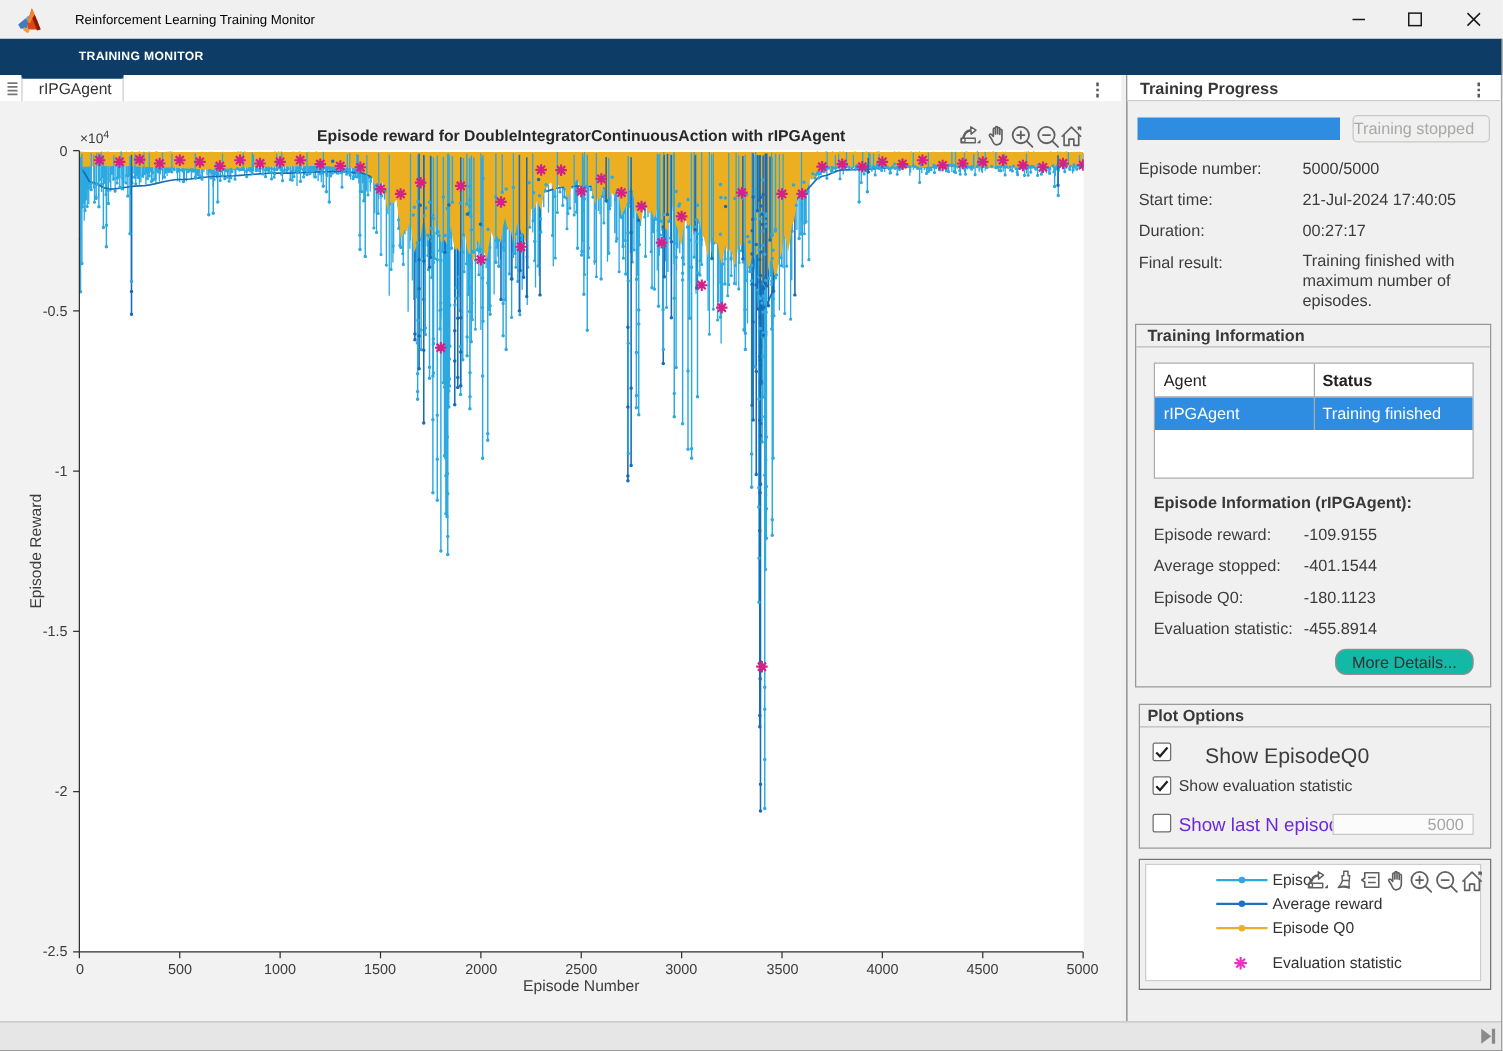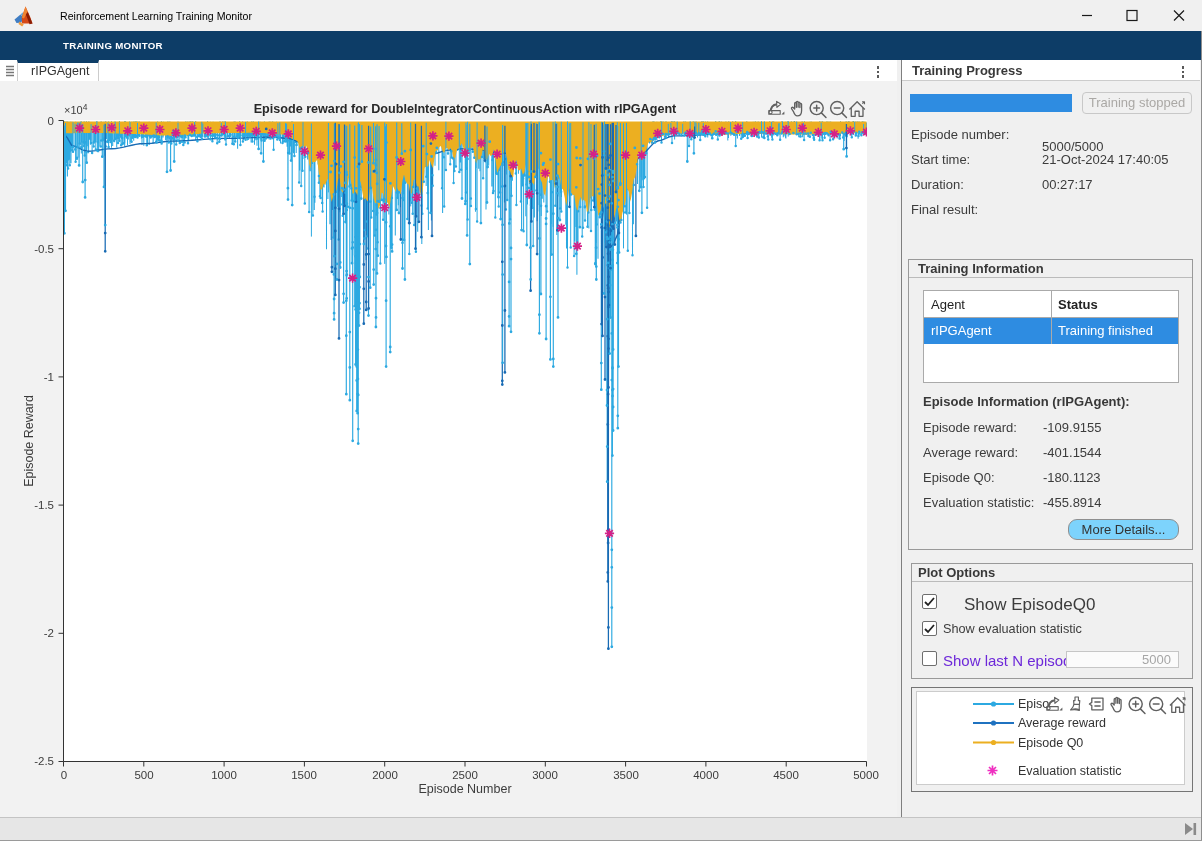--- a/index.html
+++ b/index.html
@@ -22,36 +22,36 @@
 #fig { left:0; top:81px; width:897px; height:736px; background:#f2f2f2; }
 #plotbg { left:64px; top:120px; width:803px; height:641px; background:#fff; }
 
 #divider { left:901px; top:60px; width:1px; height:757px; background:#7f7f7f; }
 #rpanel { left:902px; top:60px; width:294px; height:757px; background:#f0f0f0; }
 #phead { left:902px; top:60px; width:298px; height:21px; background:#fff; border-bottom:1px solid #ccc; }
 #pheadtxt { left:912px; top:63px; font-size:13px; color:#383838;font-weight:bold; }
 .vdots { width:2.4px; height:2.4px; background:#595959; margin:2.2px auto; }
 #pbar { left:910px; top:94px; width:162px; height:18px; background:#2e8ce1; }
 #btn-stop { left:1082px; top:92px; width:110px; height:22px; border:1px solid #c8c8c8;
-  border-radius:4px; color:#aaa8a5; font-size:13px; text-align:center; line-height:20px; }
+  border-radius:4px; color:#aaa8a5; font-size:13px; text-align:left; line-height:20px; }
 .lbl { font-size:13px; color:#3c3c3c; }
 .val { font-size:13px; color:#3c3c3c; }
 
 .gbox { background:#f0f0f0; border:1px solid #999; }
 .gtitle { font-size:13px; font-weight:bold; color:#383838; }
 #tibox { left:908px; top:259px; width:285px; height:291px; }
 #pobox { left:911px; top:563px; width:282px; height:116px; }
 
 #agtable { left:923px; top:290px; width:256px; height:93px; background:#fff; border:1px solid #aaa; }
 #agthead { position:absolute; left:0; top:0; width:100%; height:27px; border-bottom:1px solid #aaa; }
 #agtsel { position:absolute; left:0; top:27px; width:100%; height:26px; background:#2e8ce1; }
 #agtcol { position:absolute; left:127px; top:0; width:1px; height:53px; background:#aaa; }
 
 .btn { border:1px solid #8f8f8f; border-radius:9px; font-size:13px; color:#333;
-  text-align:center; background:#7dd3fc; }
+  text-align:center; background:#14b8a6; }
 
 .cb { position:absolute; width:15px; height:15px; background:#fff; border:1px solid #6e6e6e; border-radius:2px; }
 
 #ninput { left:1066px; top:651px; width:113px; height:17px; background:#fbfbfb; border:1px solid #c6c6c6;
   font-size:13px; color:#a6a6a6; text-align:right; padding-right:7px; line-height:15px; }
 
 #legbox { left:911px; top:687px; width:282px; height:105px; border:1px solid #757575; background:#f0f0f0; }
 #leginner { left:916px; top:691px; width:269px; height:94px; background:#fff; border:1px solid #ccc; }
 
 #statusbar { left:0; top:817px; width:1202px; height:24px; background:#e6e6e6; border-top:1px solid #c4c4c4; }
@@ -167,43 +167,44 @@
   <div class="abs" id="pheadtxt">Training Progress</div>
   <div class="abs" style="left:1182px;top:64px">
     <div class="vdots"></div>
       <div class="vdots"></div>
       <div class="vdots"></div>
   </div>
   <div class="abs" id="pbar"></div>
   <div class="abs" id="btn-stop">Training stopped</div>
 
   <div class="abs lbl" style="left:911px;top:127px">Episode number:</div>
-  <div class="abs val" style="left:1042px;top:139px">5000/5000</div>
+  <div class="abs val" style="left:1042px;top:127px">5000/5000</div>
   <div class="abs lbl" style="left:911px;top:152px">Start time:</div>
-  <div class="abs val" style="left:1042px;top:152px">21-Oct-2024 17:40:05</div>
+  <div class="abs val" style="left:1042px;top:152px">21-Jul-2024 17:40:05</div>
   <div class="abs lbl" style="left:911px;top:177px">Duration:</div>
   <div class="abs val" style="left:1042px;top:177px">00:27:17</div>
   <div class="abs lbl" style="left:911px;top:202px">Final result:</div>
+  <div class="abs val" style="left:1042px;top:201px;width:150px;line-height:16px">Training finished with maximum number of episodes.</div>
 
   <div class="abs gbox" id="tibox"></div>
   <div class="abs gtitle" style="left:918px;top:261px">Training Information</div>
   <div class="abs" style="left:909px;top:277px;width:283px;height:1px;background:#bbb"></div>
   <div class="abs" id="agtable">
     <div id="agthead"></div>
       <div id="agtsel"></div>
       <div id="agtcol"></div>
     <div style="position:absolute;left:7px;top:6px;font-size:13px;font-weight:normal;color:#222">Agent</div>
     <div style="position:absolute;left:134px;top:6px;font-size:13px;font-weight:bold;color:#222">Status</div>
     <div style="position:absolute;left:7px;top:32px;font-size:13px;color:#fff">rIPGAgent</div>
     <div style="position:absolute;left:134px;top:32px;font-size:13px;color:#fff">Training finished</div>
   </div>
   <div class="abs gtitle" style="left:923px;top:394px">Episode Information (rIPGAgent):</div>
   <div class="abs lbl" style="left:923px;top:420px">Episode reward:</div>
   <div class="abs val" style="left:1043px;top:420px">-109.9155</div>
-  <div class="abs lbl" style="left:923px;top:445px">Average reward:</div>
+  <div class="abs lbl" style="left:923px;top:445px">Average stopped:</div>
   <div class="abs val" style="left:1043px;top:445px">-401.1544</div>
   <div class="abs lbl" style="left:923px;top:470px">Episode Q0:</div>
   <div class="abs val" style="left:1043px;top:470px">-180.1123</div>
   <div class="abs lbl" style="left:923px;top:495px">Evaluation statistic:</div>
   <div class="abs val" style="left:1043px;top:495px">-455.8914</div>
   <div class="abs btn" style="left:1068px;top:519px;width:111px;height:21px;line-height:19px">More Details...</div>
 
   <div class="abs gbox" id="pobox"></div>
   <div class="abs gtitle" style="left:918px;top:565px">Plot Options</div>
   <div class="abs" style="left:912px;top:581px;width:280px;height:1px;background:#bbb"></div>

